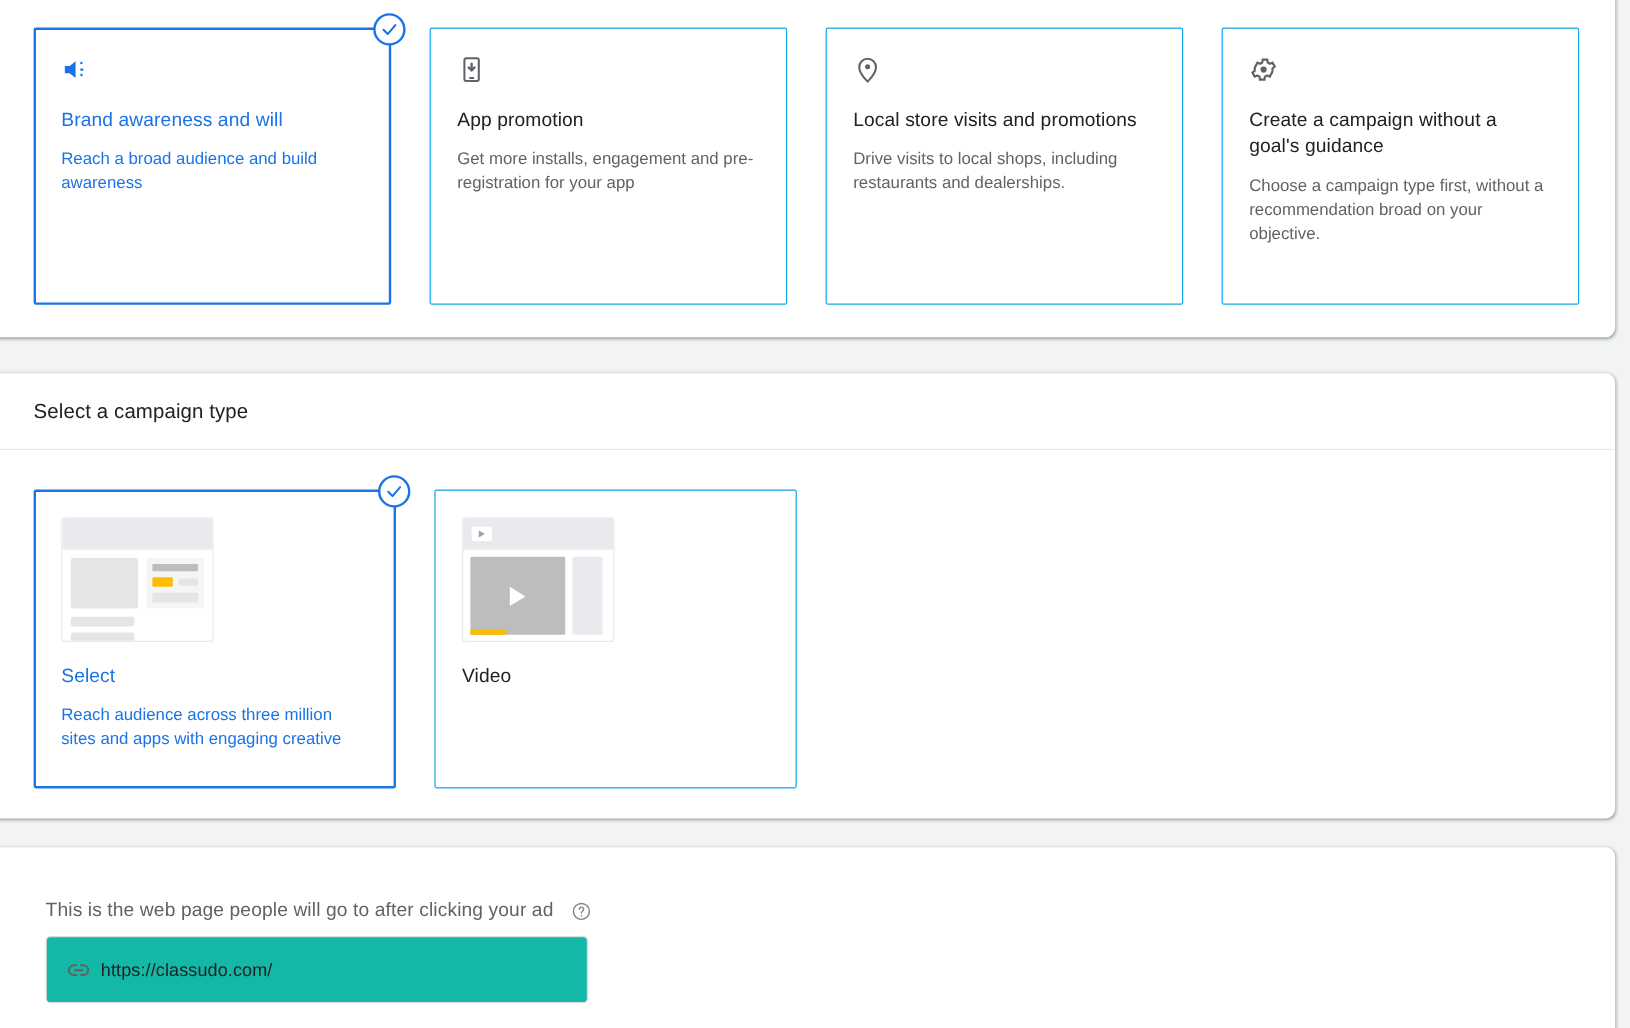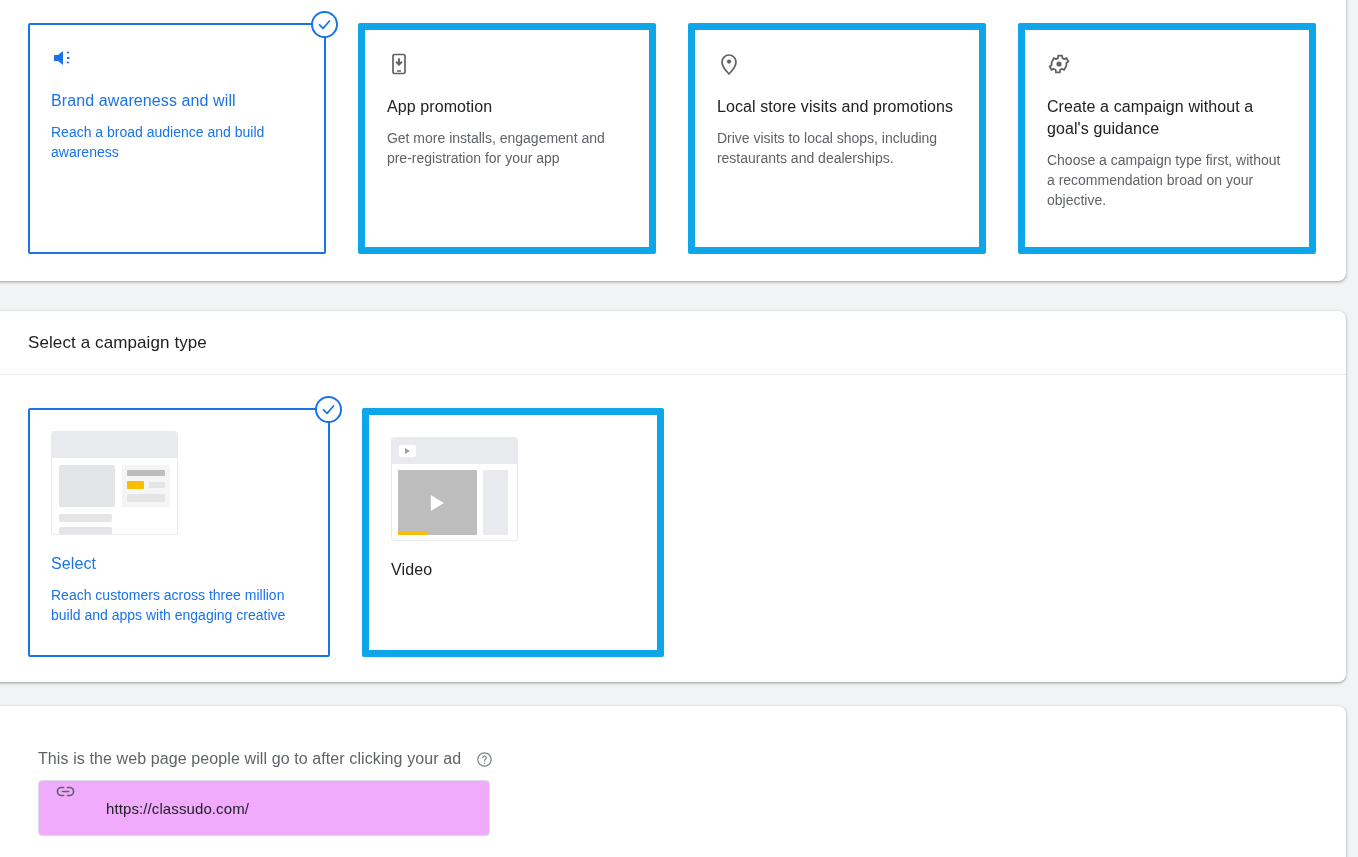--- a/index.html
+++ b/index.html
@@ -39,21 +39,21 @@
   
   .card-row {
     display: flex;
     gap: 32px;
     padding: 33px 30px 0 38px;
   }
 
   .card {
     position: relative;
     background: #fff;
-    border: 7px solid #0ea5e9;
+    border: 1px solid #0ea5e9;
     border-radius: 2px;
     padding: 22px 22px 16px 22px;
     cursor: pointer;
   }
   .card.selected {
     border: 2px solid #1a73e8;
     padding: 21px 21px 19px 21px;
   }
 
   .goal-card { width: 301px; height: 231px; }
@@ -132,24 +132,24 @@
   
   .url-wrap { padding: 44px 0 0 48px; }
   .url-label-row { display: flex; align-items: center; gap: 15px; }
   .url-label { font-size: 16px; color: #5f6368; letter-spacing:.1px; }
   .help-icon { width: 17px; height: 17px; color:#80868b; display:block; }
   .url-input {
     margin-top: 12px;
     width: 452px; height: 56px;
     border: 1px solid #dadce0;
     border-radius: 4px;
-    display: flex; 
+    display: flex; align-items: center;
     padding: 0 16px;
-    gap: 28px;
-    background: #f0abfc;
+    gap: 6px;
+    background: #14b8a6;
   }
   .link-icon { width: 21px; height: 21px; color:#5f6368; flex:none; }
   .url-value {
     font-size: 15px; color: #202124; letter-spacing:.1px;
     border: none; outline: none; background: transparent;
     font-family: "Liberation Sans", sans-serif;
     width: 100%;
   }
 </style>
 </head>
@@ -230,21 +230,21 @@
                 <div class="d-line-lite"></div>
               </div>
             </div>
             <div class="d-bottom">
               <div class="d-bar"></div>
               <div class="d-bar"></div>
             </div>
           </div>
         </div>
         <p class="card-title">Select</p>
-        <p class="card-desc">Reach customers across three million build and apps with engaging creative</p>
+        <p class="card-desc">Reach audience across three million sites and apps with engaging creative</p>
       </div>
 
       <div class="card type-card">
         <div class="thumb">
           <div class="thumb-bar">
             <div class="v-playchip">
                 <i></i>
               </div>
           </div>
           <div class="v-body">

